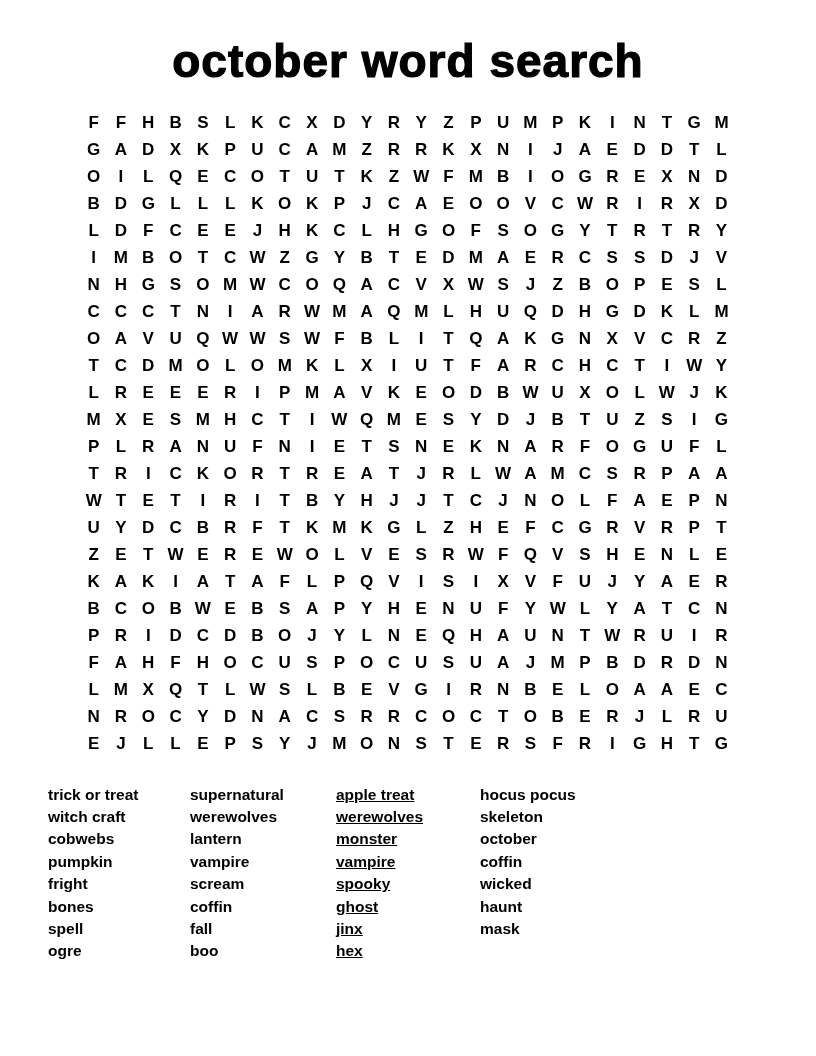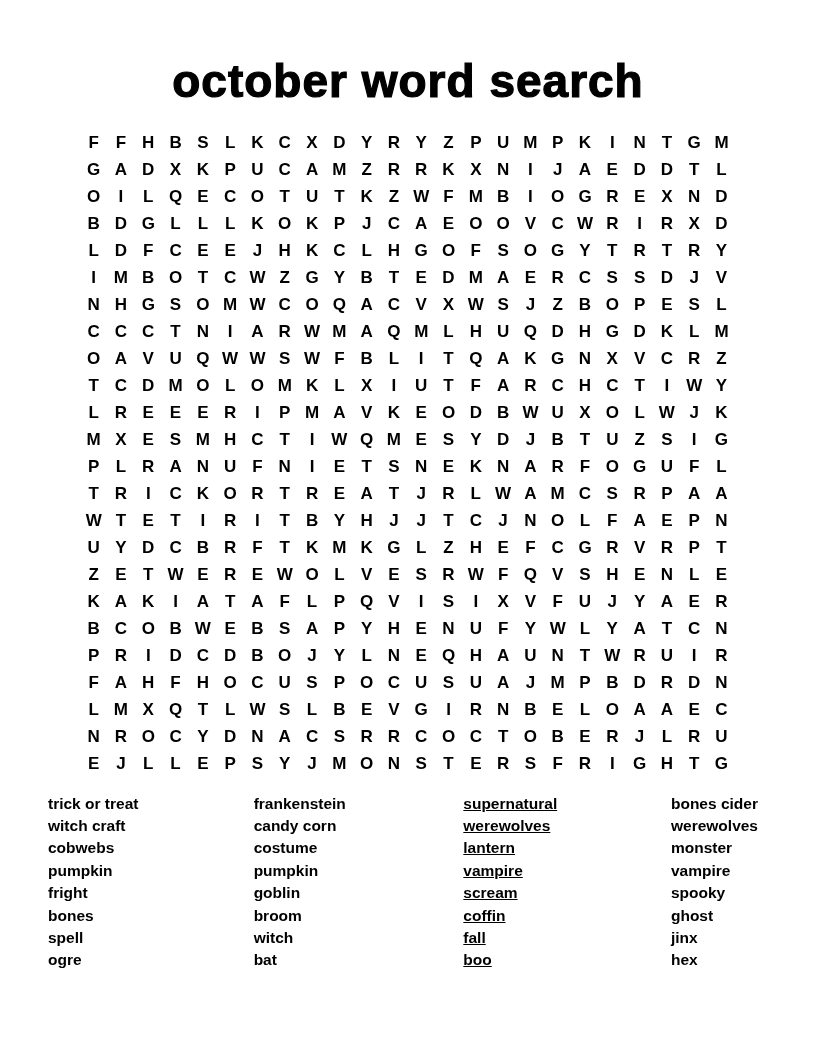--- a/index.html
+++ b/index.html
@@ -12,21 +12,21 @@
   }
   .page {
     position: relative;
     width: 816px;
     height: 1056px;
     background: #ffffff;
     overflow: hidden;
   }
   .title {
     margin: 0;
-    padding-top: 56px;
+    padding-top: 36px;
     text-align: center;
     font-size: 46px;
     font-weight: bold;
     letter-spacing: 1px;
     line-height: 1.1;
     -webkit-text-stroke: 1.2px #000;
   }
   .grid {
     display: grid;
     grid-template-columns: repeat(24, 27.3px);
@@ -37,24 +37,23 @@
     align-items: center;
     font-size: 17px;
     font-weight: bold;
   }
   .cell {
     display: block;
     line-height: 27px;
   }
   .word-list {
     display: flex;
-    margin: 16px 0 0 48px;
+    margin: 27px 0 0 48px;
     font-size: 15.5px;
     font-weight: bold;
-    justify-content: space-between;
   }
   .word-col { flex: 0 0 auto; }
   .word-col:nth-child(1) { width: 142px; }
   .word-col:nth-child(2) { width: 146px; }
   .word-col:nth-child(3) { width: 144px; text-decoration: underline; }
   .word-col:nth-child(4) { width: 145px; }
   .word-col:nth-child(5) { width: auto; }
   .word {
     line-height: 22.4px;
     white-space: nowrap;
@@ -650,43 +649,42 @@
         <div class="word">trick or treat</div>
         <div class="word">witch craft</div>
         <div class="word">cobwebs</div>
         <div class="word">pumpkin</div>
         <div class="word">fright</div>
         <div class="word">bones</div>
         <div class="word">spell</div>
         <div class="word">ogre</div>
       </div>
       <div class="word-col">
-        <div class="word">frankenstein</div>
-        <div class="word">candy corn</div>
-        <div class="word">costume</div>
-        <div class="word">pumpkin</div>
-        <div class="word">goblin</div>
-        <div class="word">broom</div>
-        <div class="word">witch</div>
-        <div class="word">bat</div>
-      </div>
-      <div class="word-col">
         <div class="word">supernatural</div>
         <div class="word">werewolves</div>
         <div class="word">lantern</div>
         <div class="word">vampire</div>
         <div class="word">scream</div>
         <div class="word">coffin</div>
         <div class="word">fall</div>
         <div class="word">boo</div>
       </div>
       <div class="word-col">
-        <div class="word">bones cider</div>
+        <div class="word">apple treat</div>
         <div class="word">werewolves</div>
         <div class="word">monster</div>
         <div class="word">vampire</div>
         <div class="word">spooky</div>
         <div class="word">ghost</div>
         <div class="word">jinx</div>
         <div class="word">hex</div>
       </div>
+      <div class="word-col">
+        <div class="word">hocus pocus</div>
+        <div class="word">skeleton</div>
+        <div class="word">october</div>
+        <div class="word">coffin</div>
+        <div class="word">wicked</div>
+        <div class="word">haunt</div>
+        <div class="word">mask</div>
+      </div>
     </div>
 </div>
 
 </body></html>

